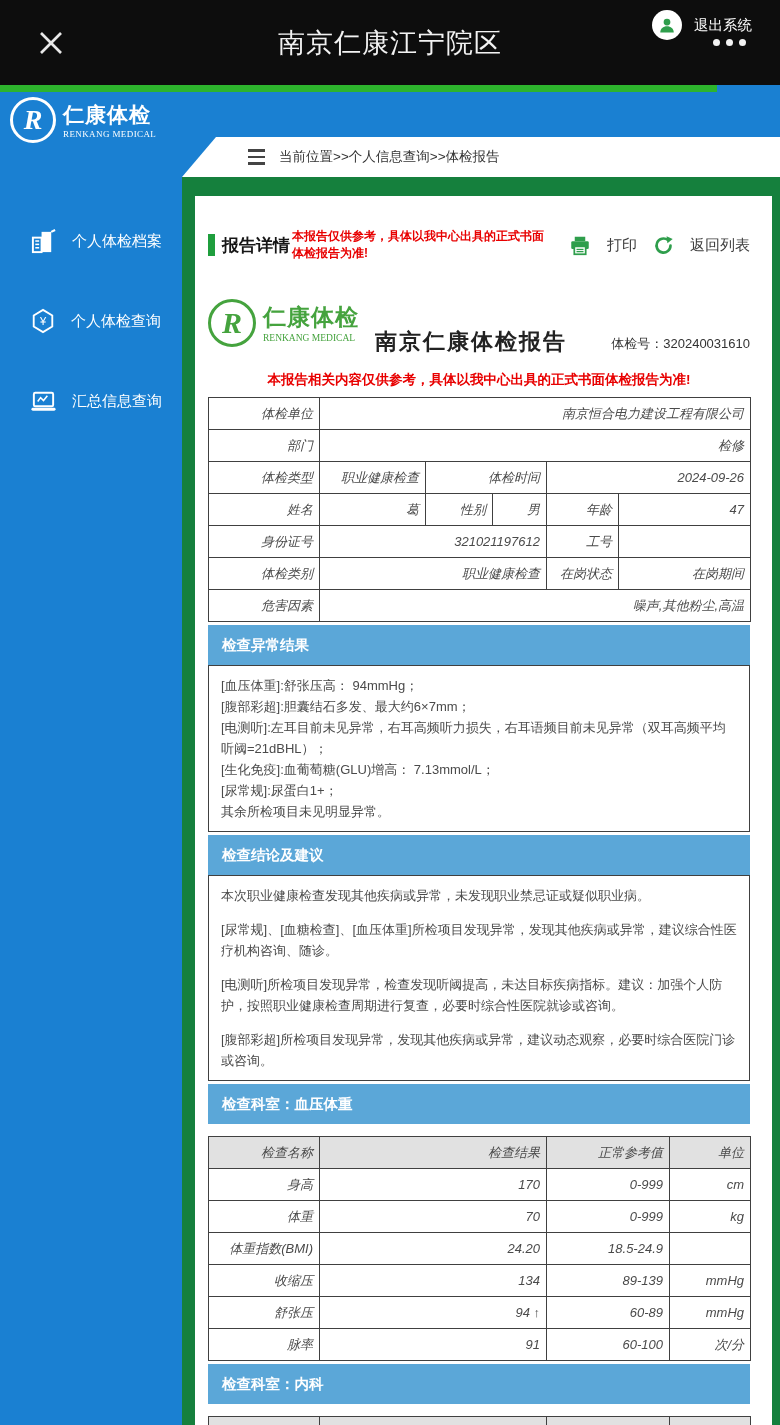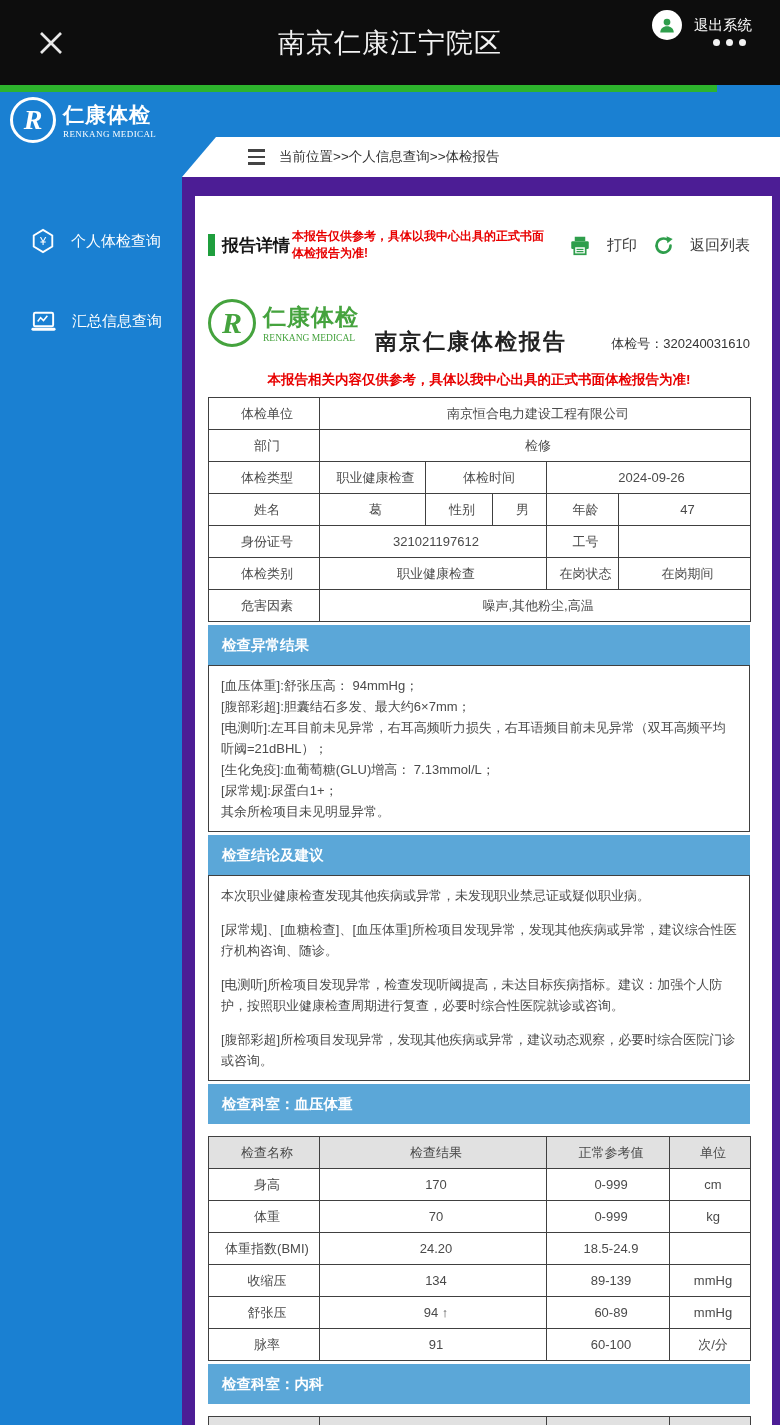--- a/index.html
+++ b/index.html
@@ -1,17 +1,17 @@
 <!DOCTYPE html>
 <html><head>
 <meta charset="utf-8">
 <style>
   * { margin:0; padding:0; box-sizing:border-box; }
   body { background:#888; font-family:"Liberation Sans","DejaVu Sans",sans-serif; }
-  .screen { position:relative; width:780px; height:1425px; background:#4c1d95; overflow:hidden; margin:0 auto; }
+  .screen { position:relative; width:780px; height:1425px; background:#15803d; overflow:hidden; margin:0 auto; }
 
   
   .topbar { position:absolute; left:0; top:0; width:780px; height:85px; background:#0d0d0d;
             display:flex; align-items:center; justify-content:space-between; padding:0 34px; }
   .tb-title { position:absolute; left:0; right:0; text-align:center; color:#f2f2f2; font-size:27px; letter-spacing:1px; }
   .close { width:34px; height:34px; z-index:2; cursor:pointer; }
   .dots { display:flex; gap:6px; z-index:2; cursor:pointer; }
   .dots i { width:7px; height:7px; border-radius:50%; background:#f2f2f2; }
 
   
@@ -56,22 +56,22 @@
                   font:italic bold 30px "Liberation Serif","DejaVu Serif",serif; display:flex; align-items:center; justify-content:center; }
   .rlogo-cn { color:#45a33e; font-size:23px; font-weight:bold; letter-spacing:1px; }
   .rlogo-en { color:#45a33e; font-size:9.5px; font-family:"Liberation Serif","DejaVu Serif",serif; }
   .rtitle { font-size:22px; font-weight:bold; color:#222; margin-left:16px; letter-spacing:2px;margin-top:39px; }
   .rno { margin-left:auto; font-size:13px; color:#333; align-self:flex-end; padding-bottom:4px; white-space:nowrap; }
 
   .warning { margin-top:14px; text-align:center; color:#e80000; font-weight:bold; font-size:13.5px; }
 
   table { border-collapse:collapse; table-layout:fixed; width:542px; font-size:13px; color:#4a4a4a; margin-top:12px; }
   .info-table { margin-top:8px; }
-  td, th { border:1px solid #404040; height:32px; padding:0 6px 0 12px; text-align:center; font-weight:normal;
-           overflow:hidden; white-space:nowrap; background:#fff; }
+  td, th { border:1px solid #404040; height:32px; padding:0 6px 0 12px; text-align:right; font-weight:normal;
+           overflow:hidden; white-space:nowrap; background:#fff;font-style:italic; }
   th { background:#e1e1e1; }
 
   .section-bar { width:542px; height:40px; background:#5ba7d8; color:#fff; font-weight:bold; font-size:14.5px;
                  display:flex; align-items:center; padding-left:14px; margin-top:3px; }
   .text-box { width:542px; border:1px solid #404040; padding:9px 12px; font-size:13px; color:#4a4a4a; line-height:21px; }
   .text-box p { margin-bottom:13px; }
   .text-box p:last-child { margin-bottom:0; }
 </style>
 </head>
 <body>
@@ -108,20 +108,31 @@
 
   <div class="sidebar">
     <div class="slogo">
       <div class="slogo-circle">R</div>
       <div>
         <div class="slogo-cn">仁康体检</div>
         <div class="slogo-en">RENKANG MEDICAL</div>
       </div>
     </div>
     <div class="menu">
+      <div class="menu-item">
+        <svg width="27" height="27" viewBox="0 0 28 28">
+          <rect x="3" y="10" width="9" height="15" fill="none" stroke="#fff" stroke-width="2"></rect>
+          <rect x="12" y="4" width="10" height="21" fill="#fff"></rect>
+          <line x1="5.5" y1="13.5" x2="9.5" y2="13.5" stroke="#fff" stroke-width="1.6"></line>
+          <line x1="5.5" y1="17" x2="9.5" y2="17" stroke="#fff" stroke-width="1.6"></line>
+          <line x1="5.5" y1="20.5" x2="9.5" y2="20.5" stroke="#fff" stroke-width="1.6"></line>
+          <line x1="22" y1="4" x2="26" y2="2" stroke="#fff" stroke-width="2.2"></line>
+        </svg>
+        <span>个人体检档案</span>
+      </div>
       <div class="menu-item">
         <svg width="26" height="26" viewBox="0 0 28 28">
           <polygon points="14,2 24,8 24,20 14,26 4,20 4,8" fill="none" stroke="#fff" stroke-width="2"></polygon>
           <text x="14" y="18.5" font-size="12" fill="#fff" text-anchor="middle" font-family="sans-serif">¥</text>
         </svg>
         <span>个人体检查询</span>
       </div>
       <div class="menu-item">
         <svg width="27" height="27" viewBox="0 0 28 28">
           <rect x="4" y="5" width="20" height="14" rx="1.5" fill="none" stroke="#fff" stroke-width="2"></rect>

